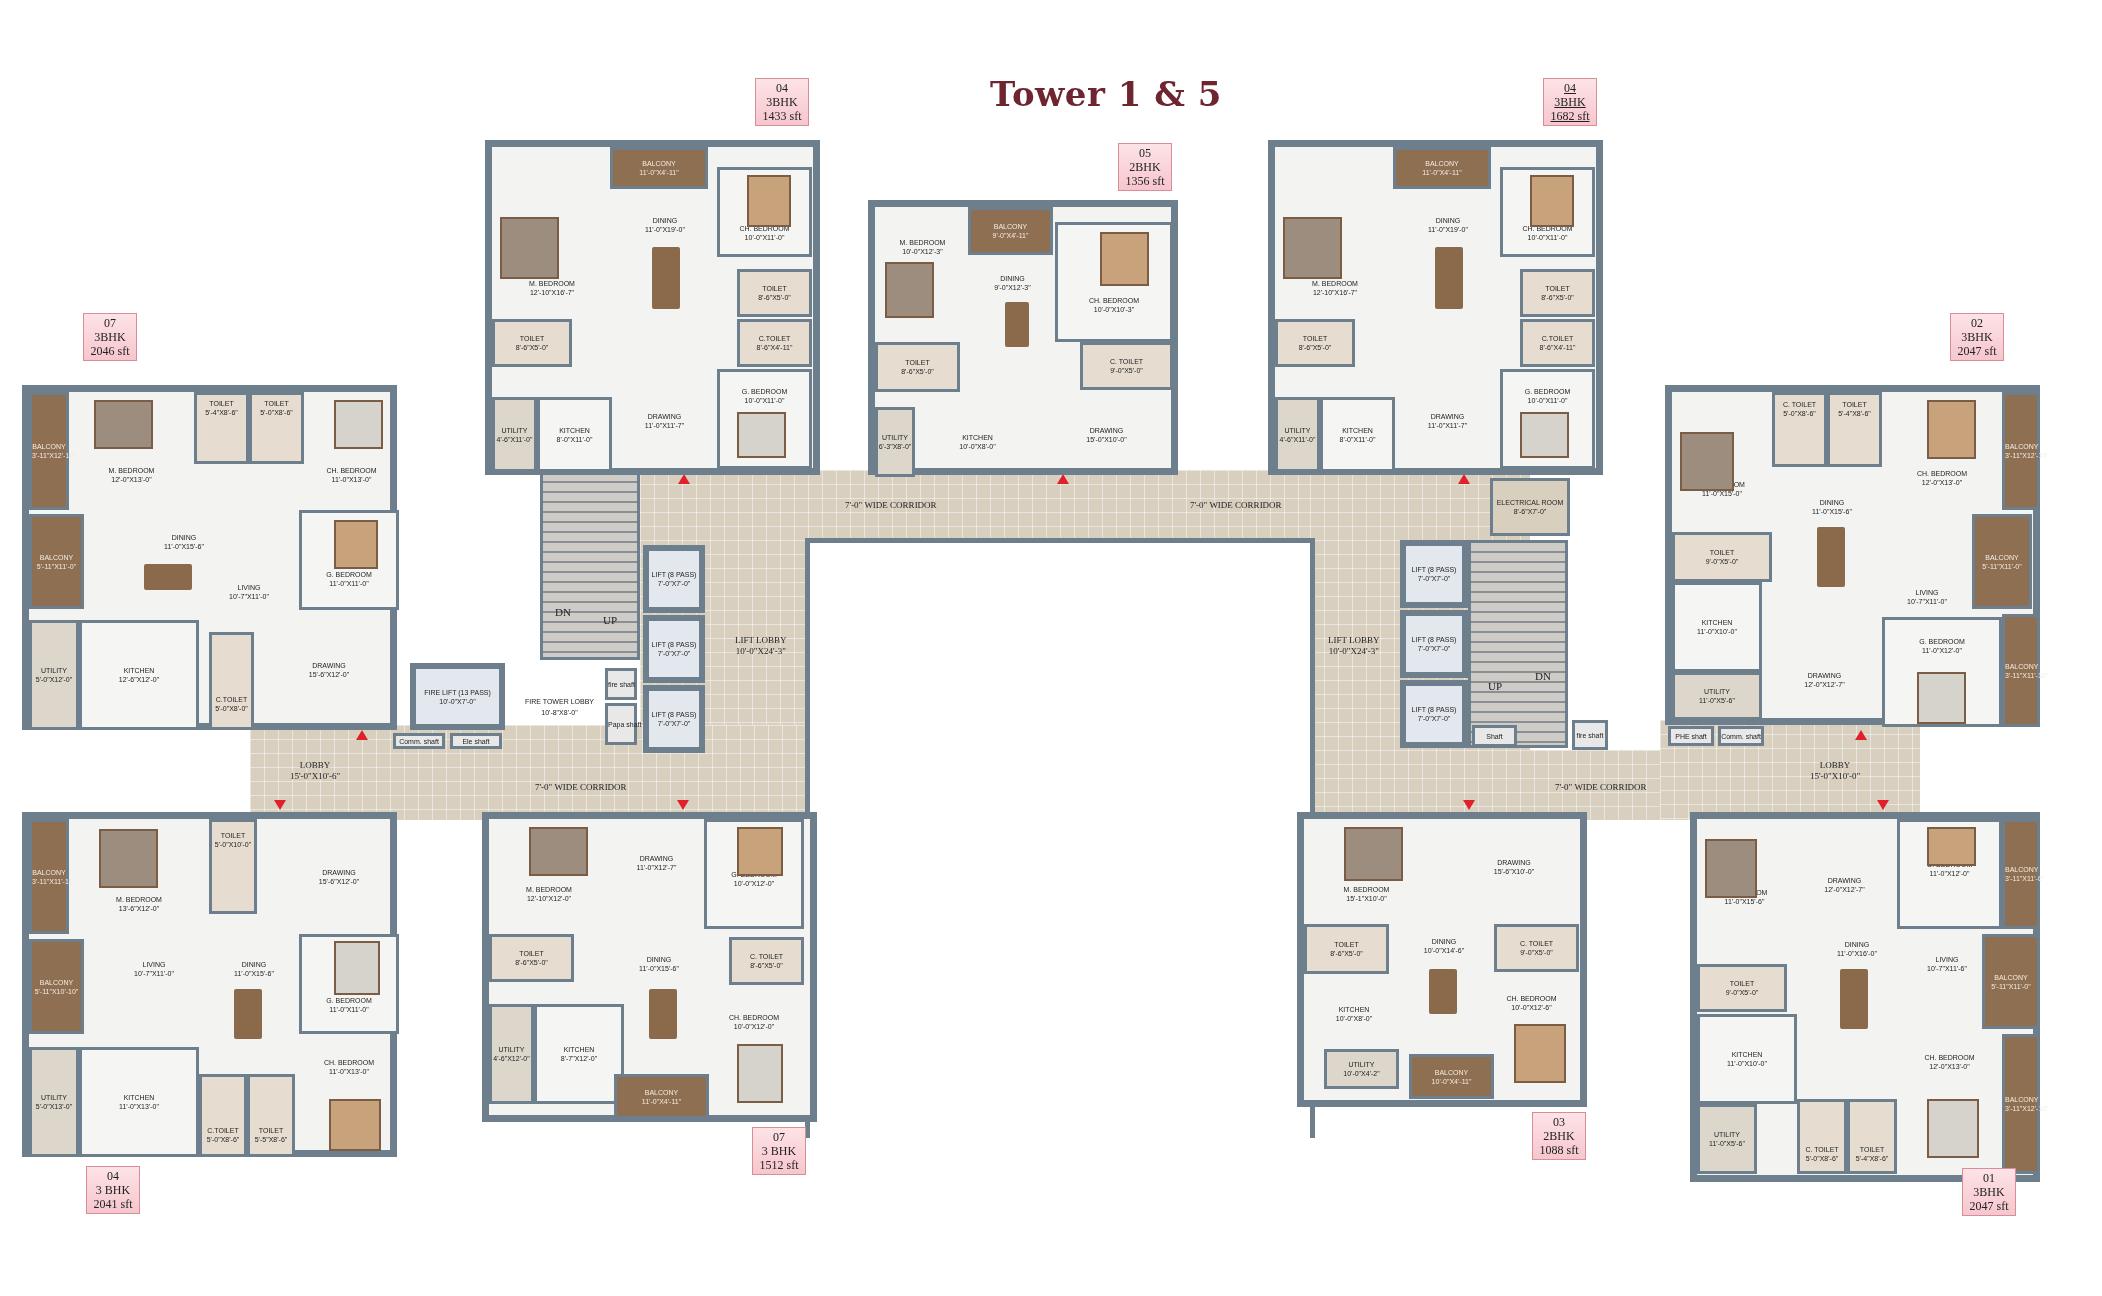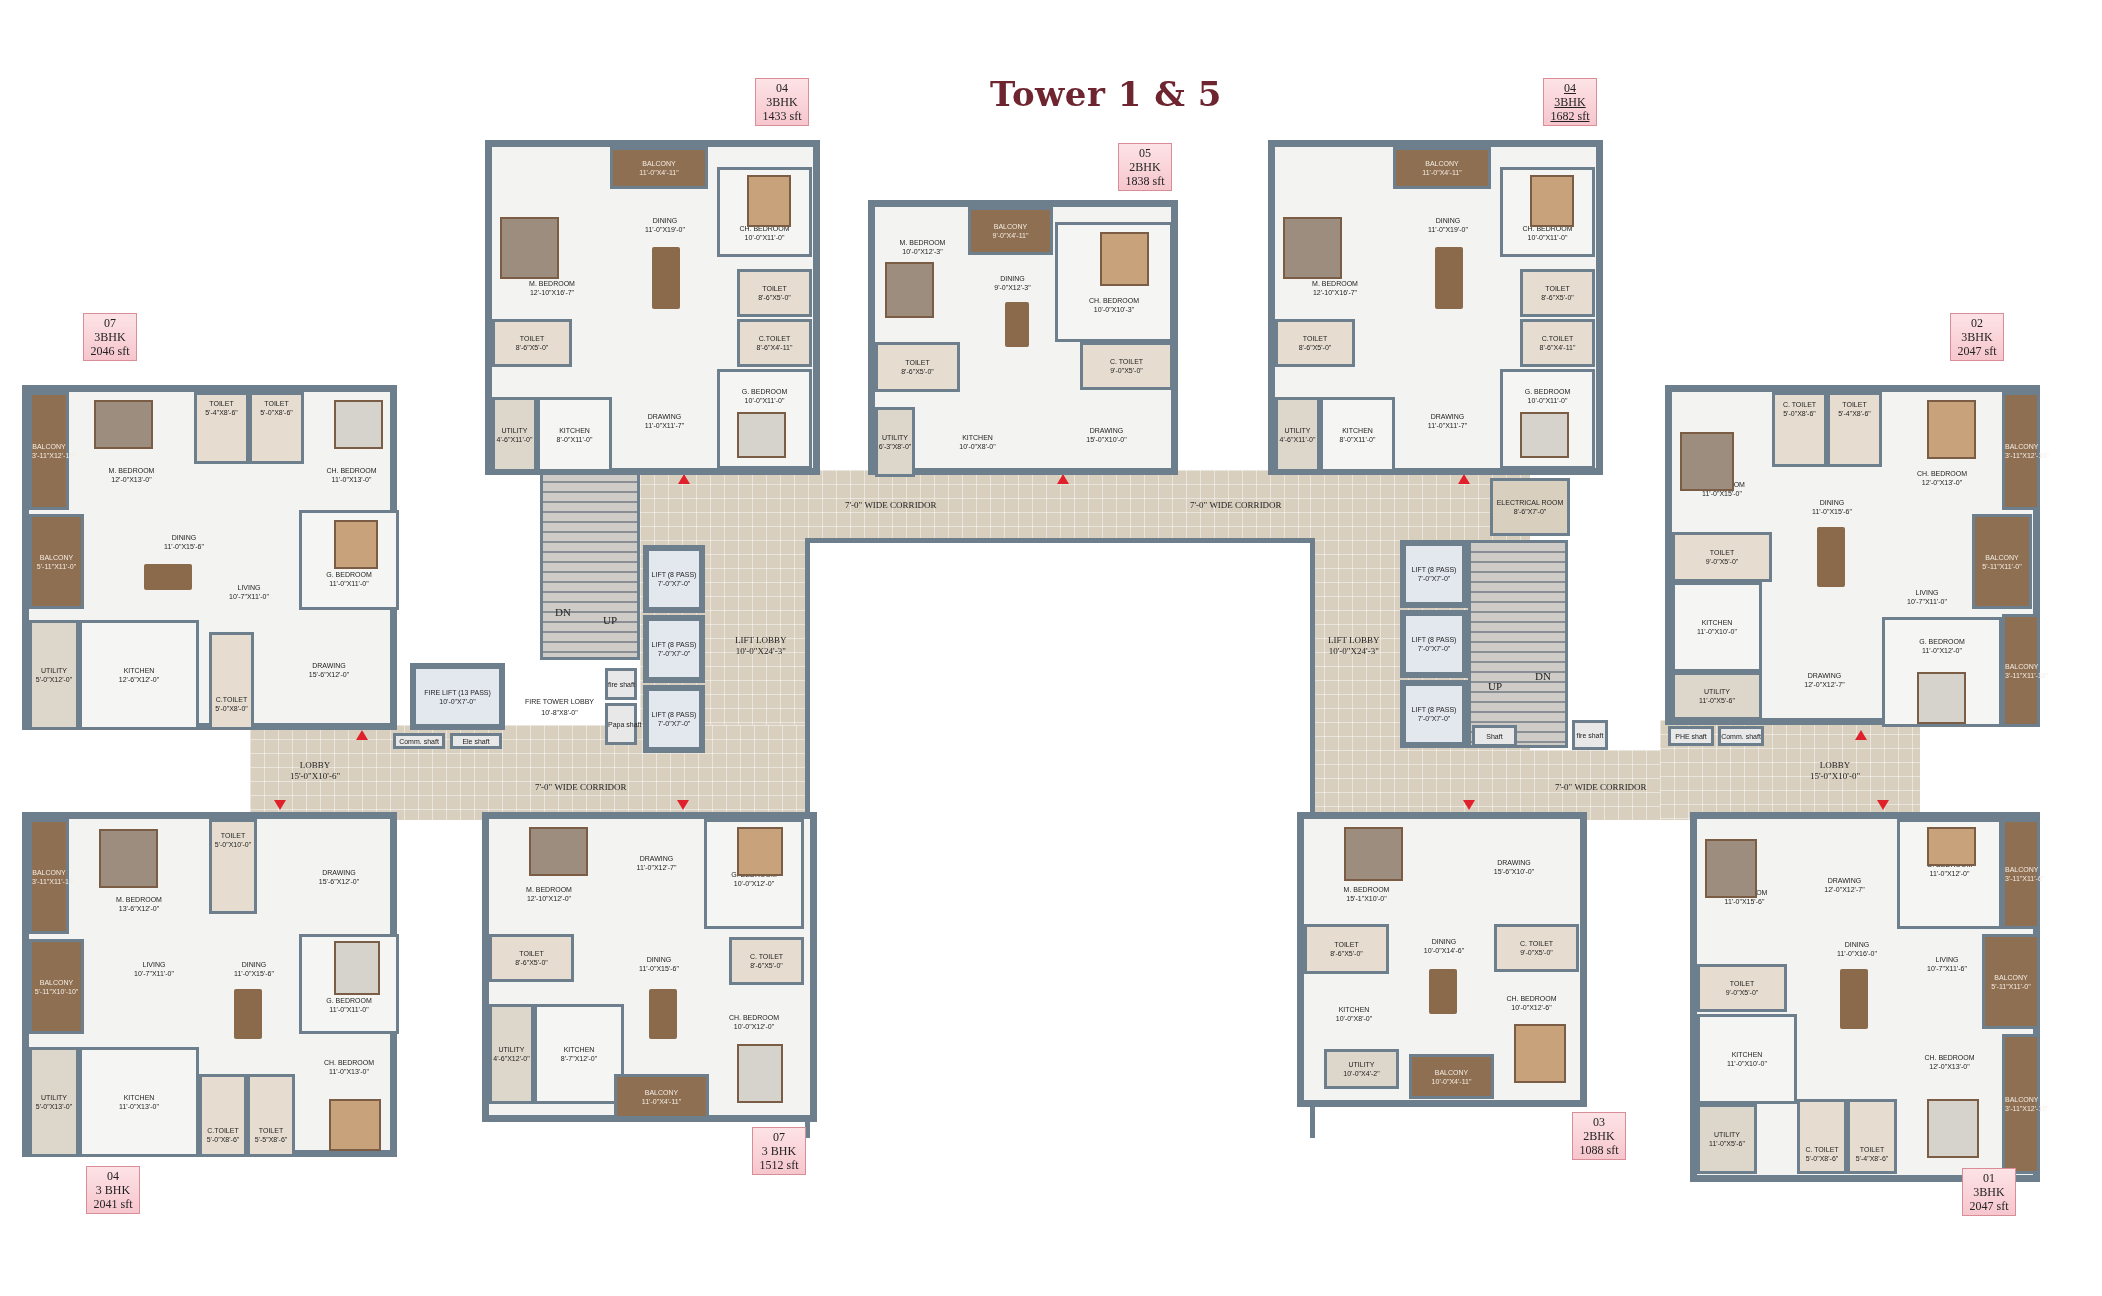--- a/index.html
+++ b/index.html
@@ -841,21 +841,21 @@
 </div>
 
 <div class="tag" style="left:755px;top:78px;">
     <div>04</div>
     <div>3BHK</div>
     <div>1433 sft</div>
   </div>
 <div class="tag" style="left:1118px;top:143px;">
     <div>05</div>
     <div>2BHK</div>
-    <div>1838 sft</div>
+    <div>1356 sft</div>
   </div>
 <div class="tag" style="left:1543px;top:78px;text-decoration:underline;">
     <div>04</div>
     <div>3BHK</div>
     <div>1682 sft</div>
   </div>
 <div class="tag" style="left:83px;top:313px;">
     <div>07</div>
     <div>3BHK</div>
     <div>2046 sft</div>
@@ -868,21 +868,21 @@
 <div class="tag" style="left:86px;top:1166px;">
     <div>04</div>
     <div>3 BHK</div>
     <div>2041 sft</div>
   </div>
 <div class="tag" style="left:752px;top:1127px;">
     <div>07</div>
     <div>3 BHK</div>
     <div>1512 sft</div>
   </div>
-<div class="tag" style="left:1532px;top:1112px;margin-left:40px;">
+<div class="tag" style="left:1532px;top:1112px;">
     <div>03</div>
     <div>2BHK</div>
     <div>1088 sft</div>
   </div>
 <div class="tag" style="left:1962px;top:1168px;">
     <div>01</div>
     <div>3BHK</div>
     <div>2047 sft</div>
   </div>
 

